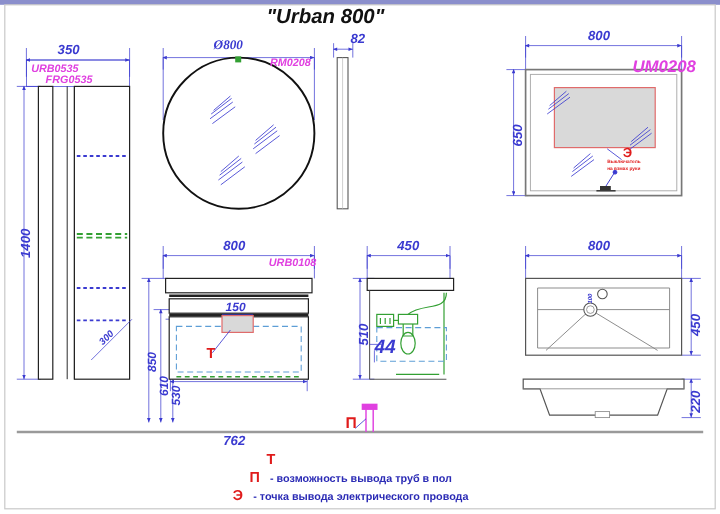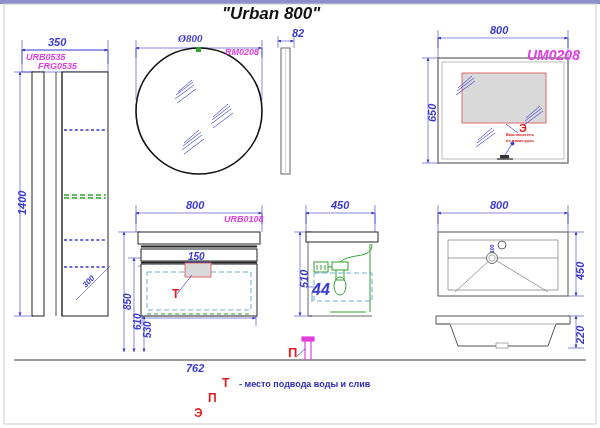--- a/index.html
+++ b/index.html
@@ -305,23 +305,24 @@
   <div class="t dim" style="left:490px;top:199px;font-size:11px;">800</div>
   <div class="t dim vert" style="left:574px;top:280px;font-size:11px;transform:rotate(-90deg);">450</div>
   <div class="t dim vert" style="left:489px;top:253px;font-size:5px;transform:rotate(-90deg);">100</div>
   <div class="t dim vert" style="left:574px;top:344px;font-size:11px;transform:rotate(-90deg);">220</div>
 
   <div class="t red" style="left:288px;top:345px;font-size:13px;">П</div>
 
   <div style="position:absolute;left:222px;top:376px;">
     <div style="display:flex;align-items:baseline;gap:5px;height:15px;">
       <span class="red" style="font-size:12px;width:12px;">Т</span>
-      <span class="legtxt" style="font-size:9px;">- место подвода воды и слив</span>
     </div>
     <div style="display:flex;align-items:baseline;gap:5px;height:15px;margin-left:-14px;">
       <span class="red" style="font-size:12px;width:12px;">П</span>
+      <span class="legtxt" style="font-size:9px;">- возможность вывода труб в пол</span>
     </div>
     <div style="display:flex;align-items:baseline;gap:5px;height:15px;margin-left:-28px;">
       <span class="red" style="font-size:12px;width:12px;">Э</span>
+      <span class="legtxt" style="font-size:9px;">- точка вывода электрического провода</span>
     </div>
   </div>
 
 </div>
 
 </body></html>

